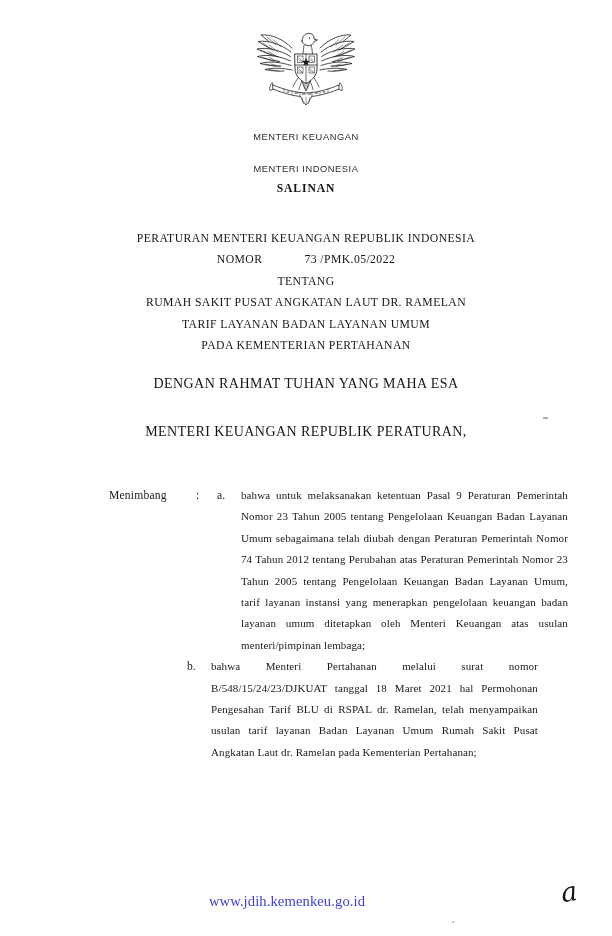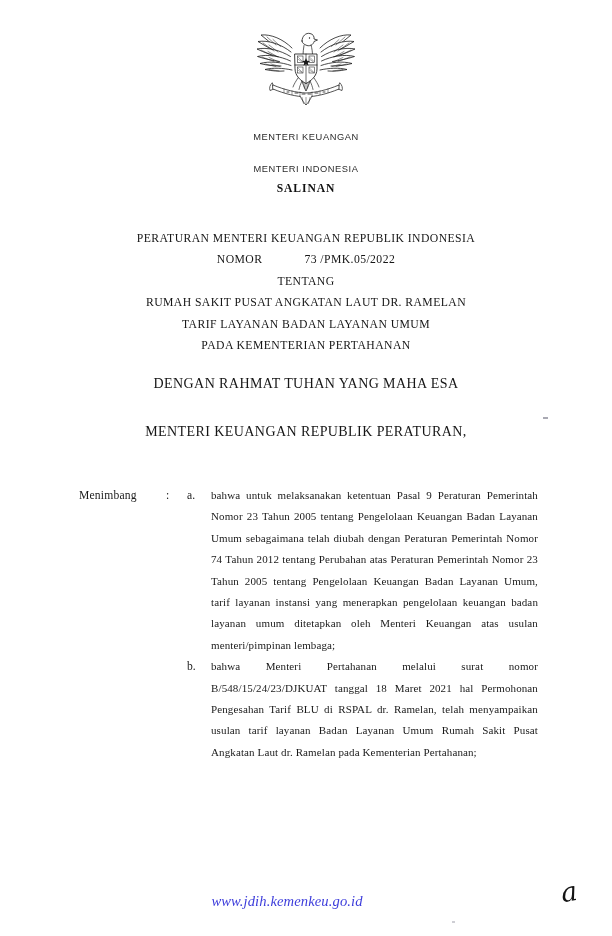--- a/index.html
+++ b/index.html
@@ -101,21 +101,21 @@
     left: 0;
     width: 612px;
   }
   .clause-row {
     position: relative;
     display: flex;
     align-items: flex-start;
   }
   .label-col {
     width: 87px;
-    margin-left: 79px;
+    margin-left: 109px;
     font-size: 11.6px;
     line-height: 21.4px;
     letter-spacing: 0.2px;
     flex: 0 0 auto;
   }
   .colon-col {
     width: 21px;
     font-size: 11.6px;
     line-height: 21.4px;
     flex: 0 0 auto;
@@ -144,21 +144,20 @@
     left: 0;
     top: 893px;
     width: 612px;
     text-align: center;
     padding-right: 38px;
     box-sizing: border-box;
     font-family: "Liberation Serif", "DejaVu Serif", serif;
     font-size: 14.6px;
     letter-spacing: 0.1px;
     color: #3d3ddb;
-    font-style: italic;
   }
   .hand-mark {
     position: absolute;
     left: 561px;
     top: 878px;
     font-family: "DejaVu Serif", serif;
     font-size: 27px;
     font-style: italic;
     color: #141414;
     transform: rotate(-9deg);

